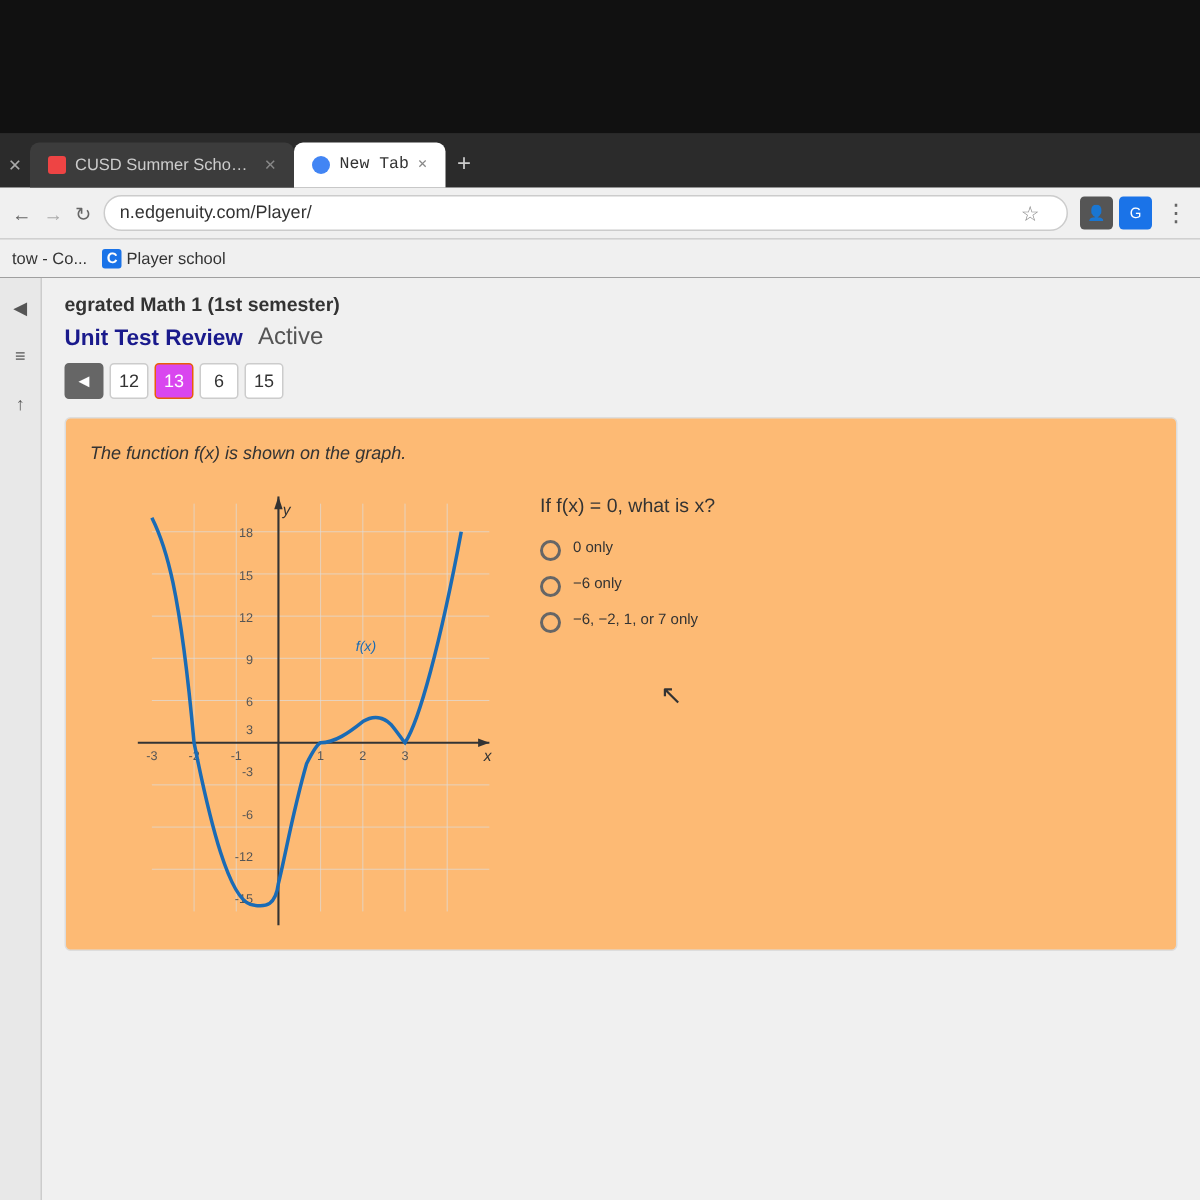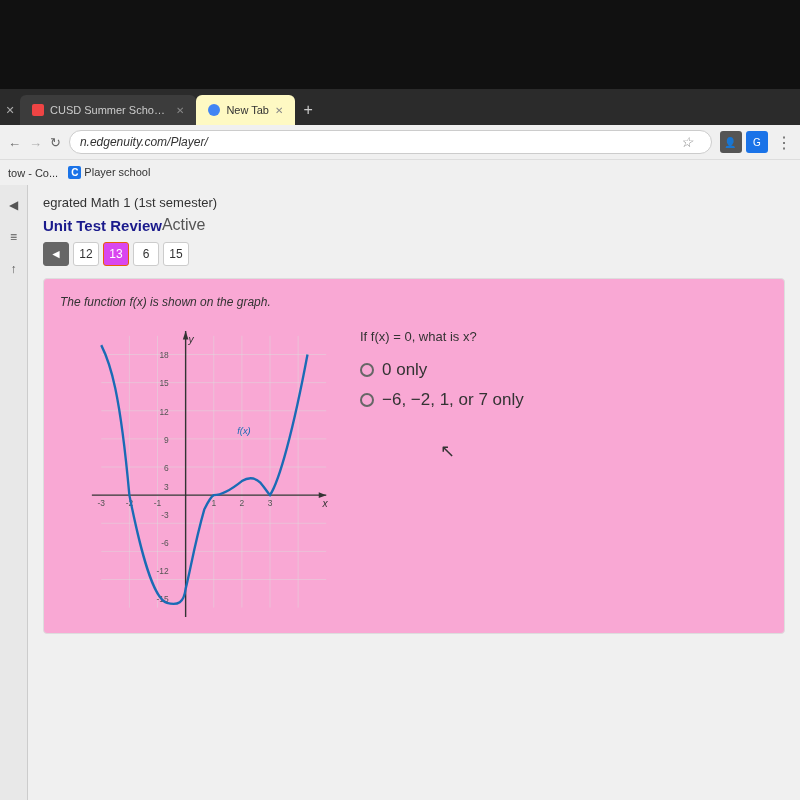--- a/index.html
+++ b/index.html
@@ -36,22 +36,23 @@
       font-size: 11px;
       color: #ccc;
       background: #3c3c3c;
       border-radius: 6px 6px 0 0;
       height: 30px;
       gap: 6px;
       max-width: 180px;
     }
 
     .tab.active-tab {
-      background: #fef9c3;
-      color: #333;
+      background: #ffffff;
+      color: #333;
+      font-family: Liberation Mono, monospace;
     }
 
     .tab-x { font-size: 10px; cursor: pointer; color: #888; }
     .tab-favicon { width: 12px; height: 12px; background: #e44; border-radius: 2px; display:inline-block; }
     .tab-favicon.chrome { background: #4285f4; border-radius: 50%; }
 
     .new-tab-btn {
       color: #ccc;
       font-size: 16px;
       padding: 0 8px;
@@ -69,41 +70,39 @@
 
     .address-bar {
       flex: 1;
       background: white;
       border: 1px solid #ccc;
       border-radius: 12px;
       padding: 3px 10px;
       font-size: 12px;
       color: #333;
       display: flex;
-      align-items: center;
-      font-style: italic;
     }
 
     .star-icon { font-size: 14px; color: #888; margin-left: auto; padding-right: 8px; }
     .browser-icons { display: flex; gap: 4px; align-items: center; }
     .browser-icon-box { width: 22px; height: 22px; background: #555; border-radius: 3px; display:flex; align-items:center; justify-content:center; color:white; font-size:10px; }
 
     .bookmarks-bar {
       background: #f0f0f0;
       padding: 3px 8px;
       display: flex;
       gap: 10px;
       align-items: center;
       border-top: 1px solid #ddd;
       height: 26px;
       font-size: 11px;
       color: #333;
     }
 
-    .bookmark-item { cursor: pointer; display:flex; gap:3px; }
+    .bookmark-item { cursor: pointer; display:flex; align-items:center; gap:3px; }
     .bookmark-c { background: #1a73e8; color: white; border-radius: 2px; padding: 1px 3px; font-size:10px; font-weight:bold; }
 
     
     .main-content {
       background: #f0f0f0;
       height: 615px;
       display: flex;
     }
 
     
@@ -132,27 +131,28 @@
     
     .content-area {
       flex: 1;
       background: #f0f0f0;
       padding: 10px 15px;
     }
 
     .course-title {
       font-size: 13px;
       color: #333;
-      font-weight: normal;
+      font-weight: bold;
       margin-bottom: 6px;
     }
 
     .review-header {
       display: flex;
       align-items: center;
+      gap: 10px;
       margin-bottom: 8px;
     }
 
     .review-title {
       font-size: 15px;
       font-weight: bold;
       color: #1a1a8c;
     }
 
     .active-badge {
@@ -188,21 +188,21 @@
     }
 
     .page-btn.prev {
       background: #666;
       color: white;
       border-color: #666;
     }
 
     
     .quiz-card {
-      background: #f9a8d4;
+      background: #fdba74;
       border: 1px solid #ddd;
       border-radius: 4px;
       padding: 16px;
       display: flex;
       gap: 20px;
     }
 
     .graph-section {
       flex: 0 0 280px;
     }
@@ -232,24 +232,23 @@
 
     .question-text {
       font-size: 13px;
       color: #333;
       margin-bottom: 16px;
       margin-top: 24px;
     }
 
     .option {
       display: flex;
-      align-items: center;
       gap: 8px;
       margin-bottom: 10px;
-      font-size: 17px;
+      font-size: 10px;
       color: #333;
       cursor: pointer;
     }
 
     .radio-circle {
       width: 14px;
       height: 14px;
       border: 2px solid #666;
       border-radius: 50%;
       flex-shrink: 0;
@@ -424,20 +423,24 @@
       </div>
 
       <div class="question-section">
         <div class="question-text">If f(x) = 0, what is x?</div>
 
         <div class="option">
           <div class="radio-circle"></div>
           <span>0 only</span>
         </div>
 
+        <div class="option">
+          <div class="radio-circle"></div>
+          <span>−6 only</span>
+        </div>
 
 
         <div class="option">
           <div class="radio-circle"></div>
           <span>−6, −2, 1, or 7 only</span>
         </div>
 
         <div style="position:relative; margin-top: 30px;">
           <span class="cursor-arrow" style="left:80px; top:0px;">↖</span>
         </div>

